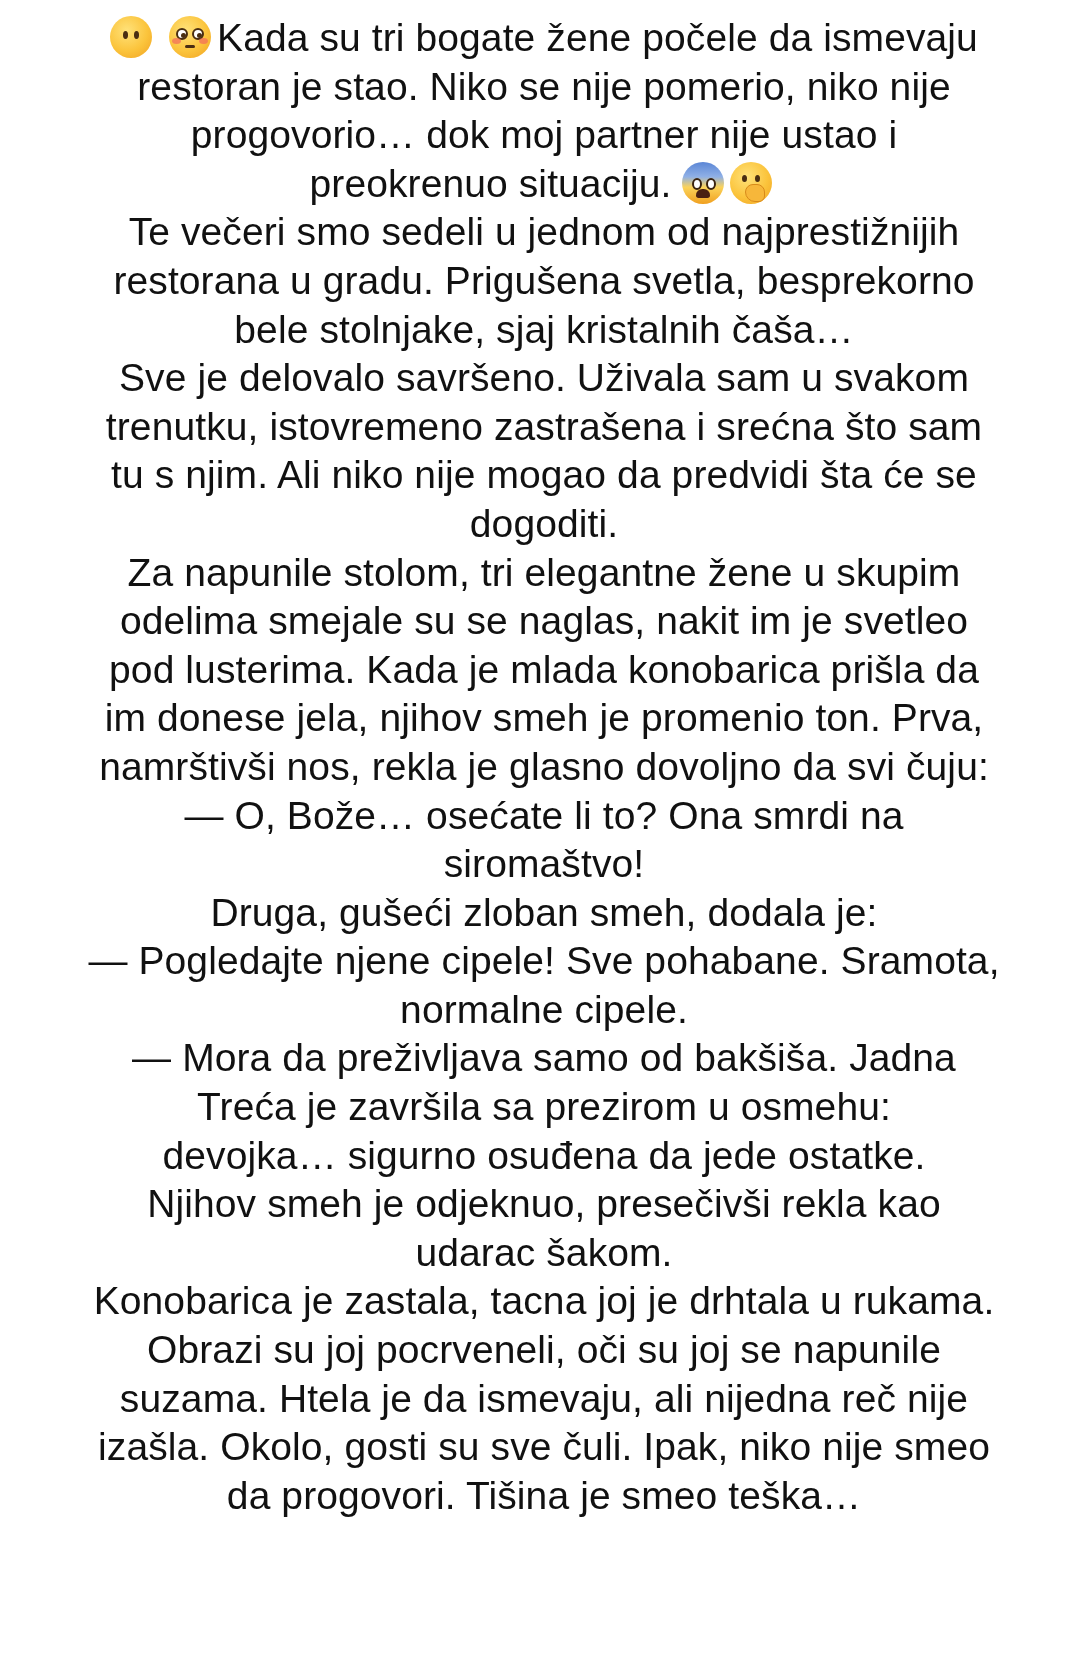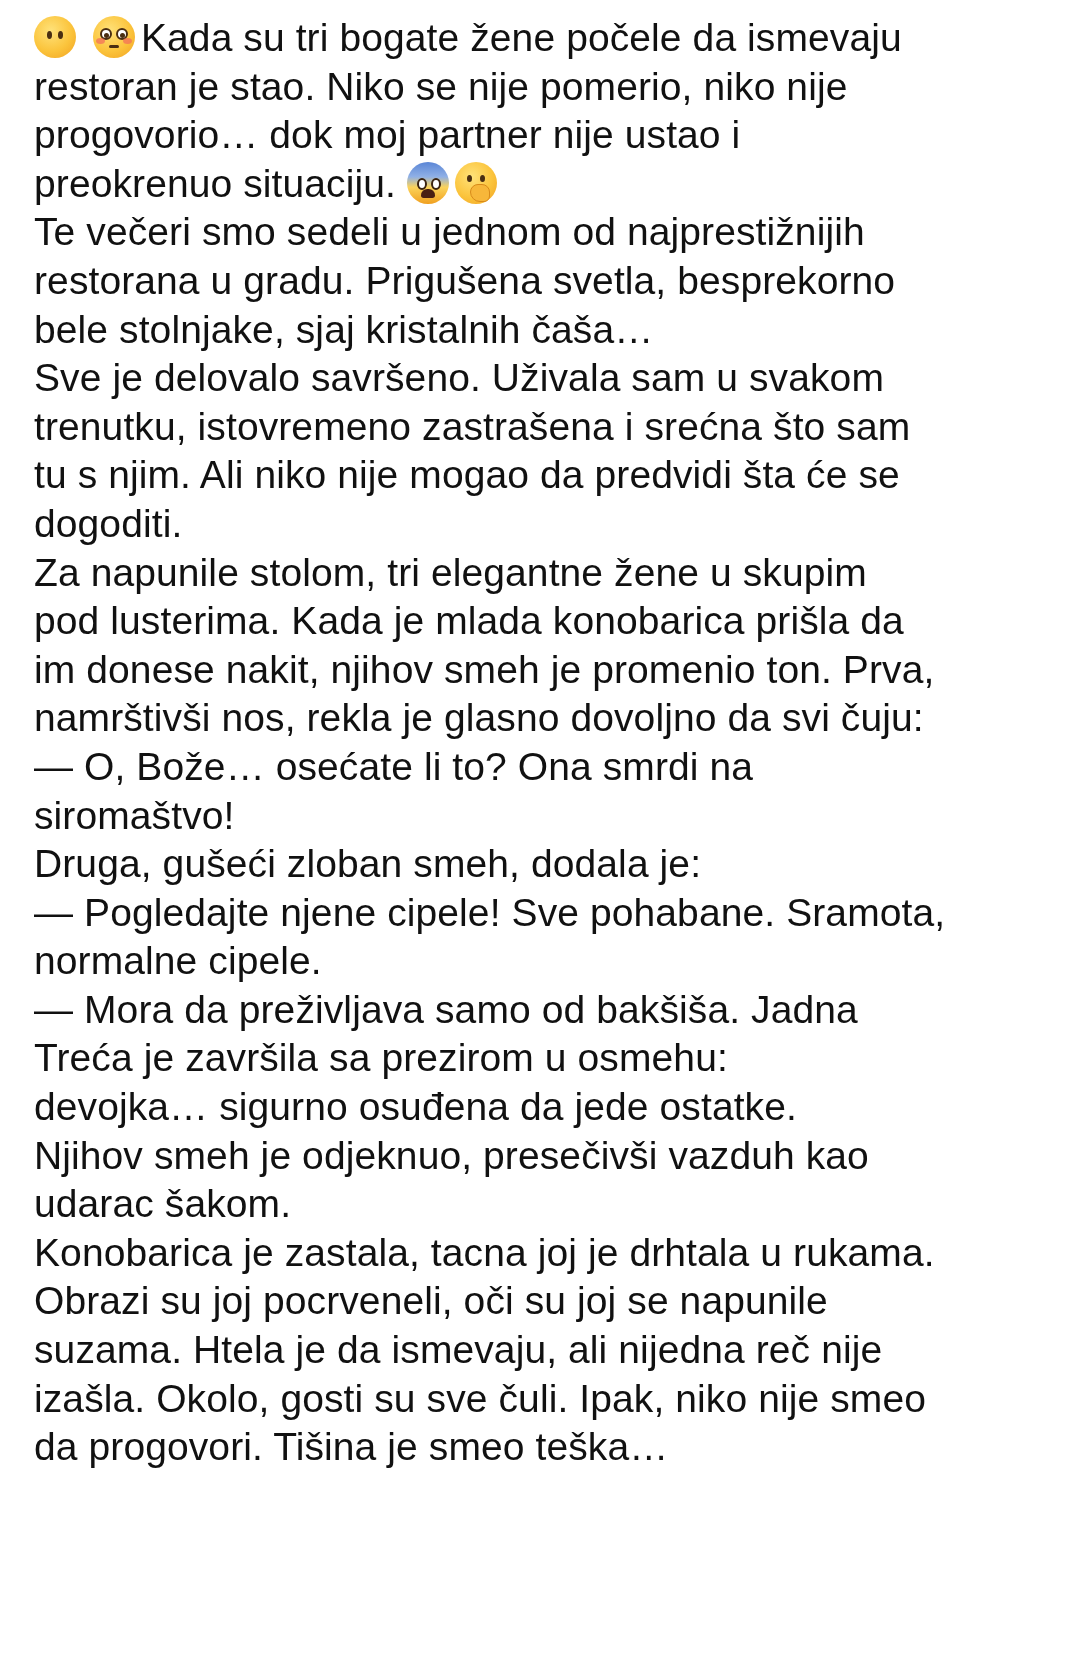--- a/index.html
+++ b/index.html
@@ -21,20 +21,21 @@
       font-family: "Liberation Sans", sans-serif;
       font-size: 39px;
       line-height: 48.6px;
       color: #111111;
       letter-spacing: 0.1px;
     }
     .line {
       display: block;
       white-space: nowrap;
       height: 48.6px;
+      text-align: center;
     }
     .emoji {
       display: inline-block;
       width: 42px;
       height: 42px;
       border-radius: 50%;
       vertical-align: -7px;
       position: relative;
       margin-right: 6px;
       background: radial-gradient(circle at 40% 35%, #ffe27a 0%, #fbc43c 55%, #f0a020 100%);
@@ -101,31 +102,32 @@
   <span class="line">progovorio… dok moj partner nije ustao i</span>
   <span class="line"><span>preokrenuo situaciju.</span> <span class="emoji e-fearful"><span class="eye l"></span><span class="eye r"></span><span class="mouth"></span></span><span class="emoji e-handmouth"><span class="eye l"></span><span class="eye r"></span><span class="hand"></span></span></span>
   <span class="line">Te večeri smo sedeli u jednom od najprestižnijih</span>
   <span class="line">restorana u gradu. Prigušena svetla, besprekorno</span>
   <span class="line">bele stolnjake, sjaj kristalnih čaša…</span>
   <span class="line">Sve je delovalo savršeno. Uživala sam u svakom</span>
   <span class="line">trenutku, istovremeno zastrašena i srećna što sam</span>
   <span class="line">tu s njim. Ali niko nije mogao da predvidi šta će se</span>
   <span class="line">dogoditi.</span>
   <span class="line">Za napunile stolom, tri elegantne žene u skupim</span>
+  <span class="line">odelima smejale su se naglas, nakit im je svetleo</span>
   <span class="line">pod lusterima. Kada je mlada konobarica prišla da</span>
-  <span class="line">im donese nakit, njihov smeh je promenio ton. Prva,</span>
+  <span class="line">im donese jela, njihov smeh je promenio ton. Prva,</span>
   <span class="line">namrštivši nos, rekla je glasno dovoljno da svi čuju:</span>
   <span class="line">— O, Bože… osećate li to? Ona smrdi na</span>
   <span class="line">siromaštvo!</span>
   <span class="line">Druga, gušeći zloban smeh, dodala je:</span>
   <span class="line">— Pogledajte njene cipele! Sve pohabane. Sramota,</span>
   <span class="line">normalne cipele.</span>
   <span class="line">— Mora da preživljava samo od bakšiša. Jadna</span>
   <span class="line">Treća je završila sa prezirom u osmehu:</span>
   <span class="line">devojka… sigurno osuđena da jede ostatke.</span>
-  <span class="line">Njihov smeh je odjeknuo, presečivši vazduh kao</span>
+  <span class="line">Njihov smeh je odjeknuo, presečivši rekla kao</span>
   <span class="line">udarac šakom.</span>
   <span class="line">Konobarica je zastala, tacna joj je drhtala u rukama.</span>
   <span class="line">Obrazi su joj pocrveneli, oči su joj se napunile</span>
   <span class="line">suzama. Htela je da ismevaju, ali nijedna reč nije</span>
   <span class="line">izašla. Okolo, gosti su sve čuli. Ipak, niko nije smeo</span>
   <span class="line">da progovori. Tišina je smeo teška…</span>
 </div>
 
 </body></html>

